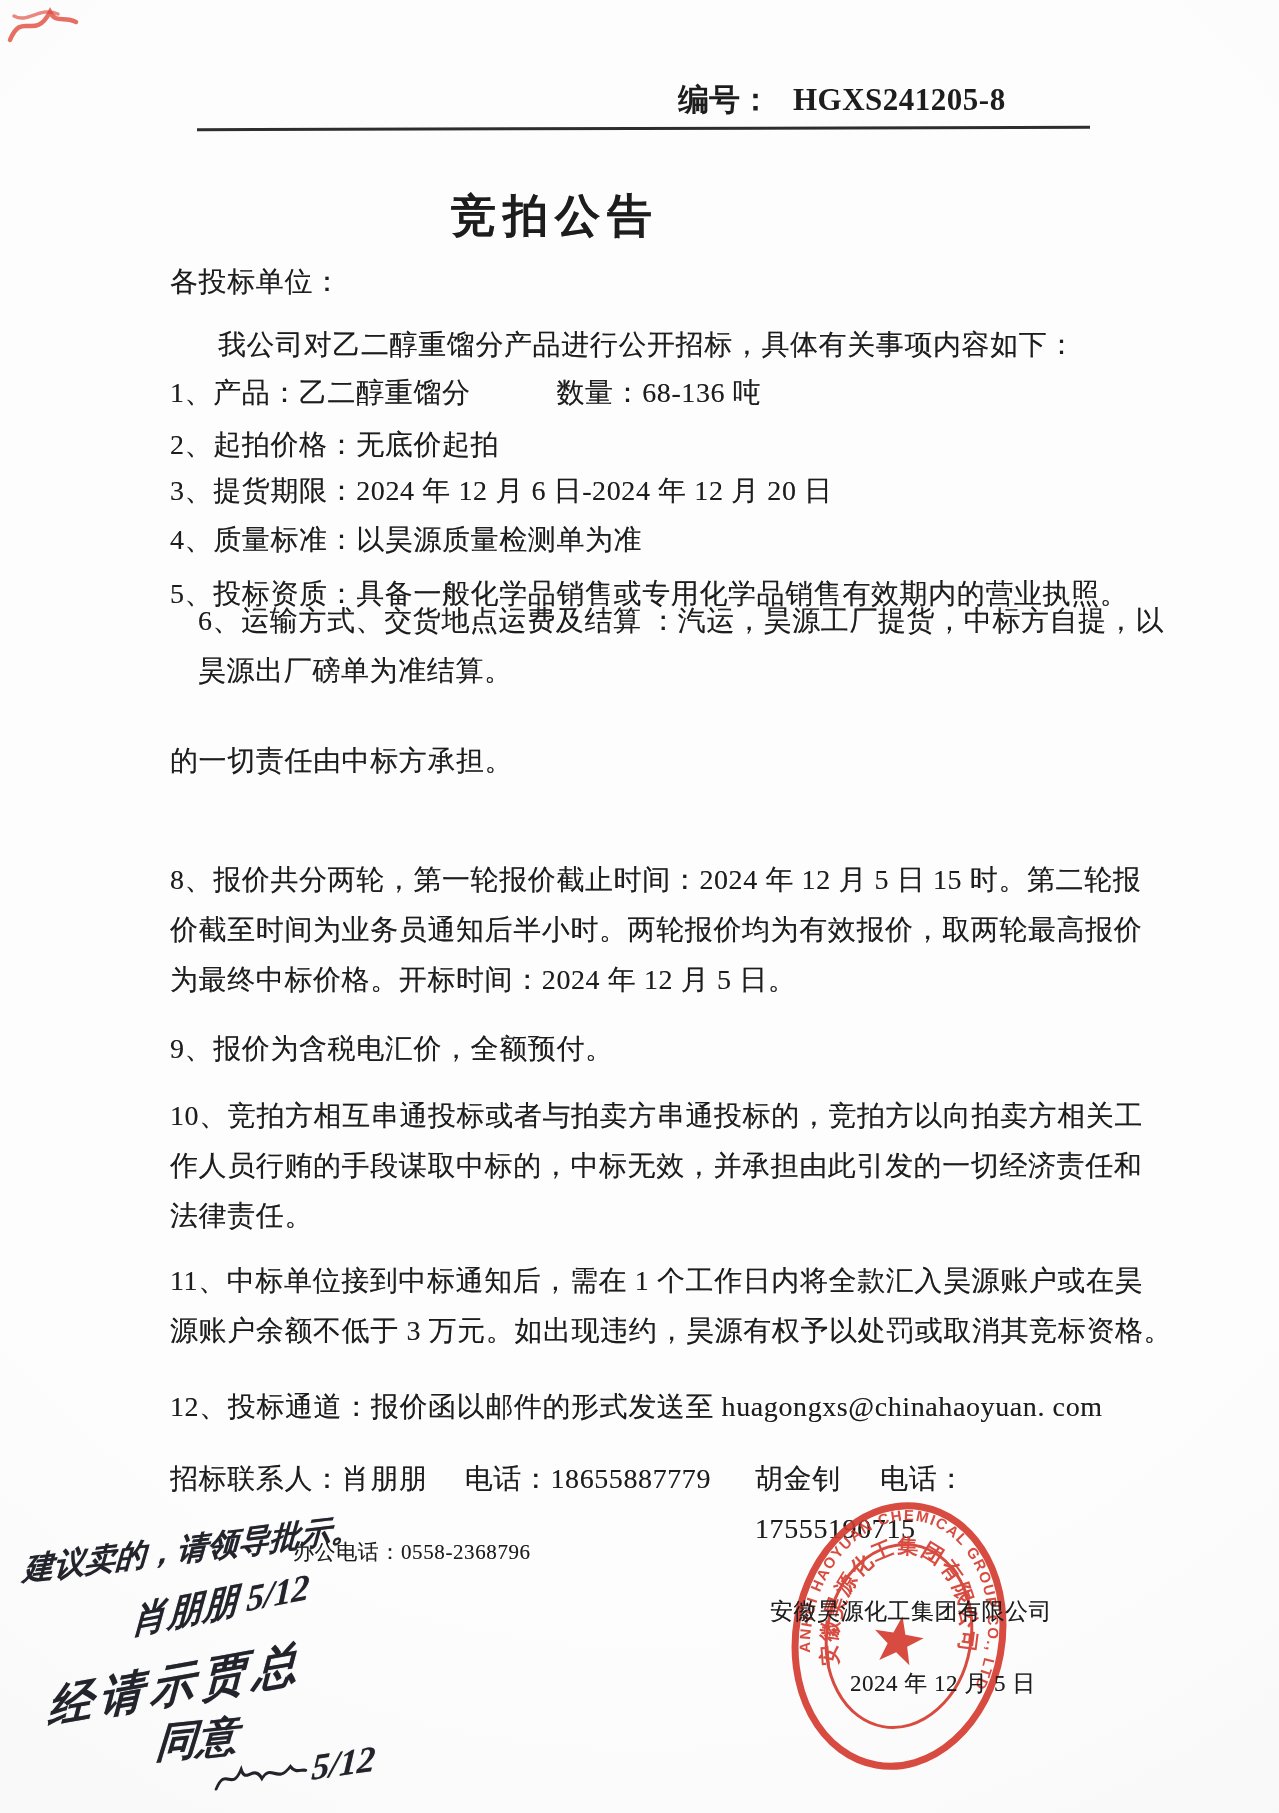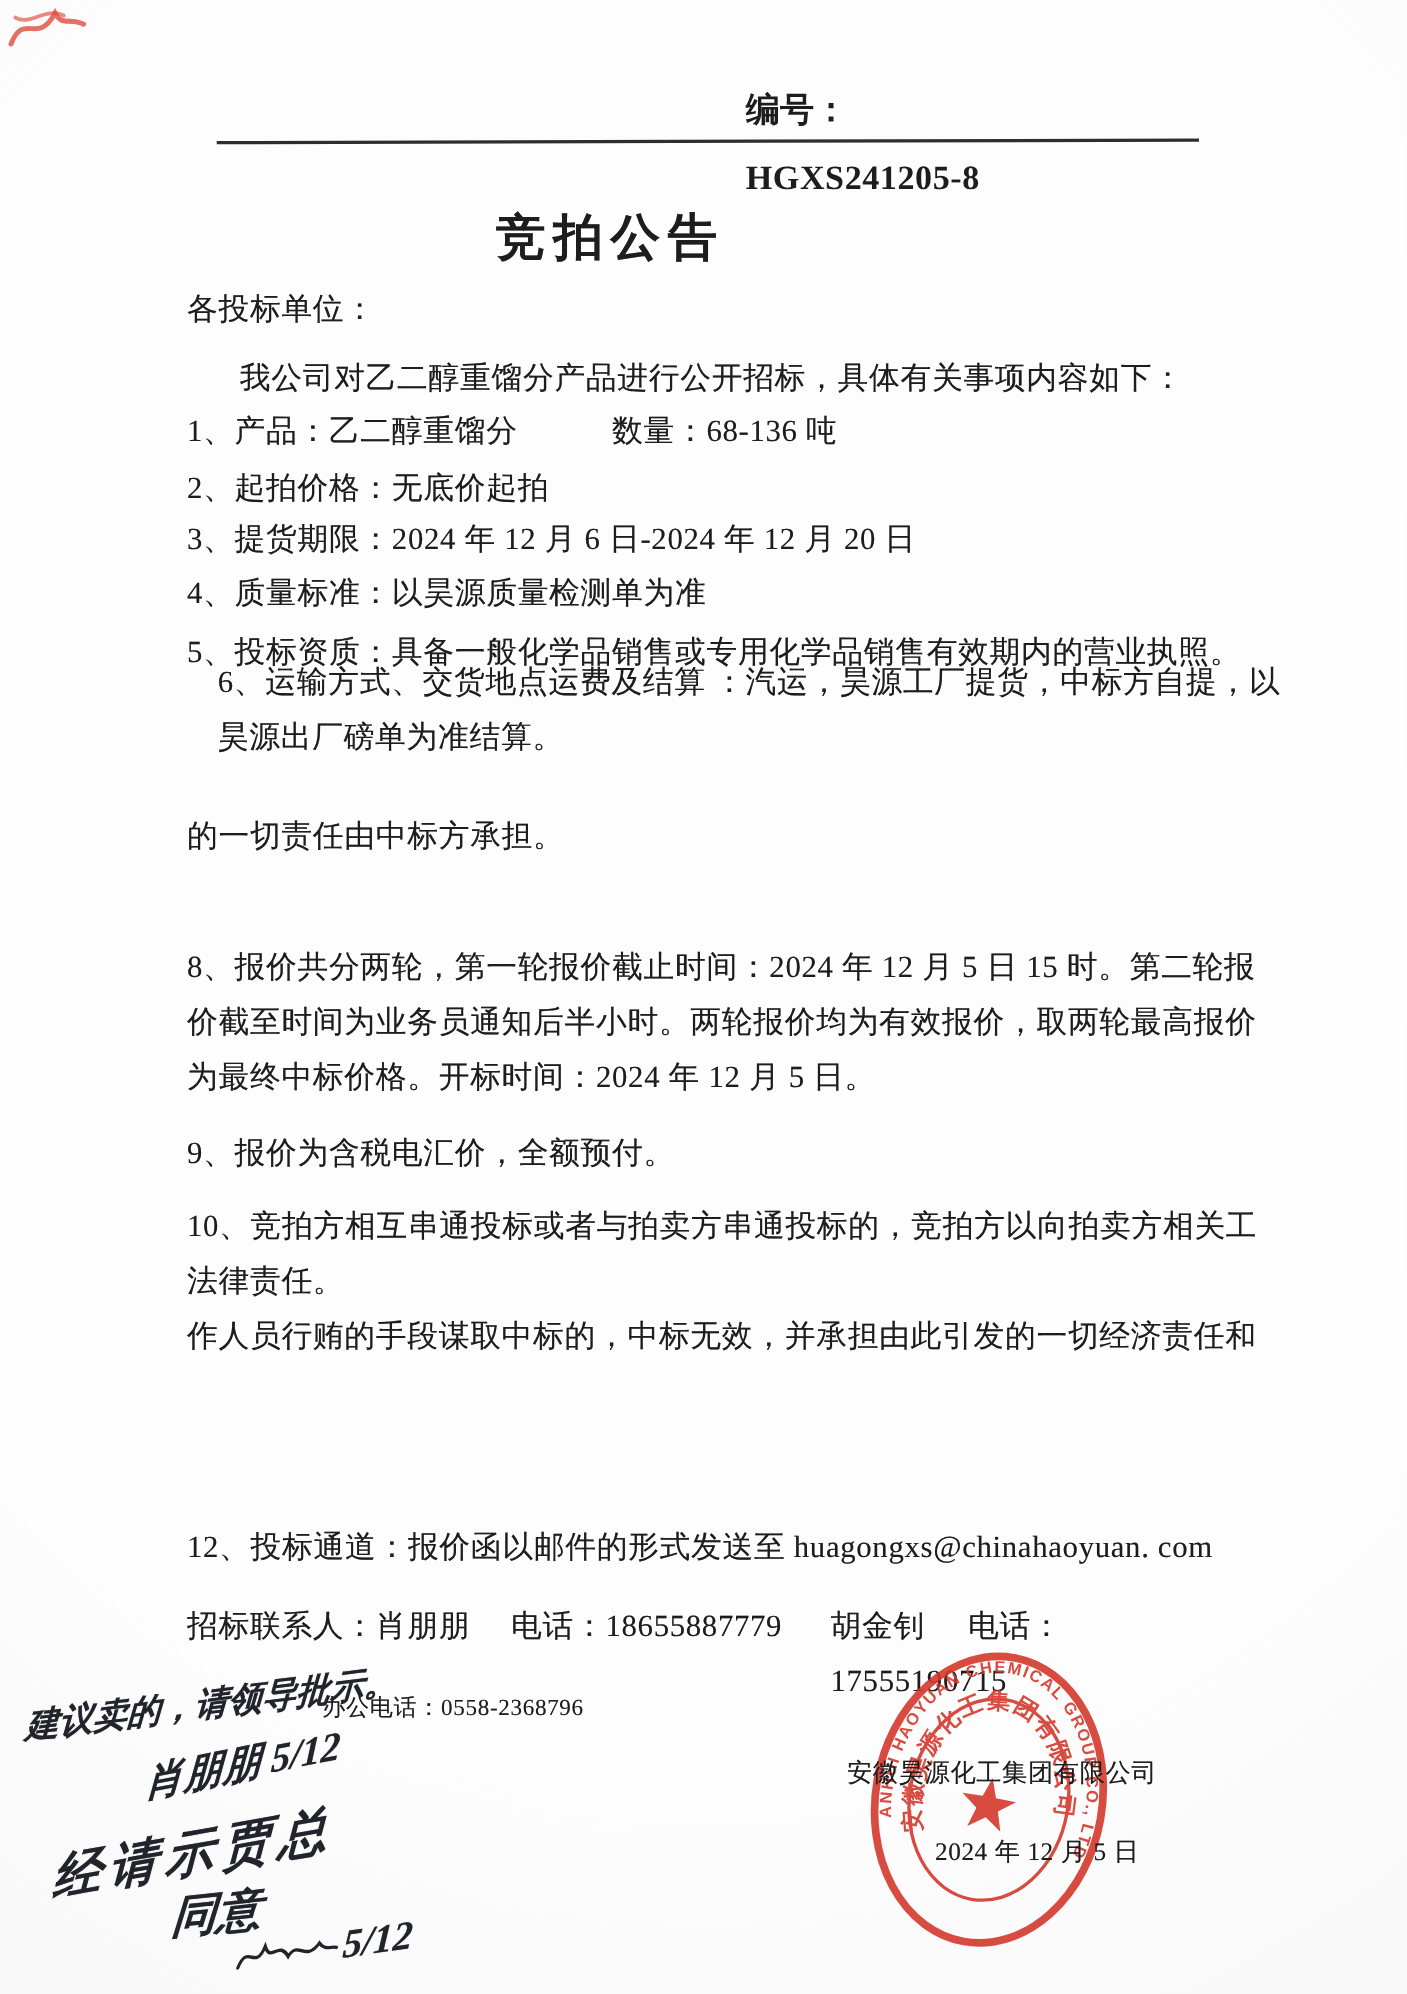--- a/index.html
+++ b/index.html
@@ -11,21 +11,21 @@
       radial-gradient(ellipse 120% 90% at 50% 40%, #fdfdfd 55%, #f4f4f4 100%),
       #fafafa;
     overflow:hidden;
     font-family:"Liberation Serif","DejaVu Serif",serif;
     color:#1d1d1d;
   }
   .abs{position:absolute;}
   .doc-number{
     top:80px;left:678px;
     display:flex;align-items:baseline;gap:22px;
-    font-size:31px;font-weight:bold;line-height:40px;flex-direction:column;
+    font-size:31px;font-weight:bold;line-height:40px;
   }
   .doc-number .num{
     font-family:Liberation Serif, serif;
     letter-spacing:.5px;
   }
   .head-rule{
     top:127px;left:197px;width:893px;height:3px;
     background:#2e2e2e;transform:rotate(-0.15deg);
   }
   .doc-title{
@@ -111,22 +111,26 @@
   <div class="para" style="top:855px;">
     <div class="bline">8、报价共分两轮，第一轮报价截止时间：2024 年 12 月 5 日 15 时。第二轮报</div>
     <div class="bline">价截至时间为业务员通知后半小时。两轮报价均为有效报价，取两轮最高报价</div>
     <div class="bline">为最终中标价格。开标时间：2024 年 12 月 5 日。</div>
   </div>
   <div class="para" style="top:1024px;">
     <div class="bline">9、报价为含税电汇价，全额预付。</div>
   </div>
   <div class="para" style="top:1091px;">
     <div class="bline">10、竞拍方相互串通投标或者与拍卖方串通投标的，竞拍方以向拍卖方相关工</div>
+    <div class="bline">作人员行贿的手段谋取中标的，中标无效，并承担由此引发的一切经济责任和</div>
     <div class="bline">法律责任。</div>
-    <div class="bline">作人员行贿的手段谋取中标的，中标无效，并承担由此引发的一切经济责任和</div>
+  </div>
+  <div class="para" style="top:1256px;">
+    <div class="bline">11、中标单位接到中标通知后，需在 1 个工作日内将全款汇入昊源账户或在昊</div>
+    <div class="bline">源账户余额不低于 3 万元。如出现违约，昊源有权予以处罚或取消其竞标资格。</div>
   </div>
   <div class="para" style="top:1382px;">
     <div class="bline">12、投标通道：报价函以邮件的形式发送至 huagongxs@chinahaoyuan. com</div>
   </div>
 
   <div class="contacts-row">
     <span>招标联系人：</span><span>肖朋朋</span>
     <span style="display:inline-block;width:22px;"></span>
     <span>电话：</span><span>18655887779</span>
     <span class="contact-right">

